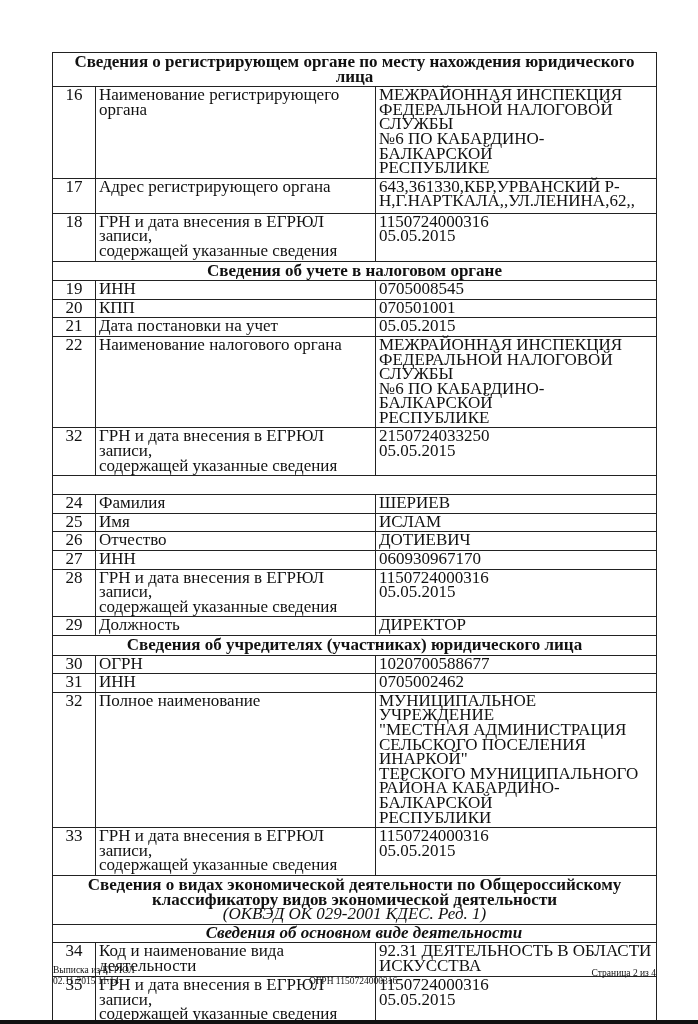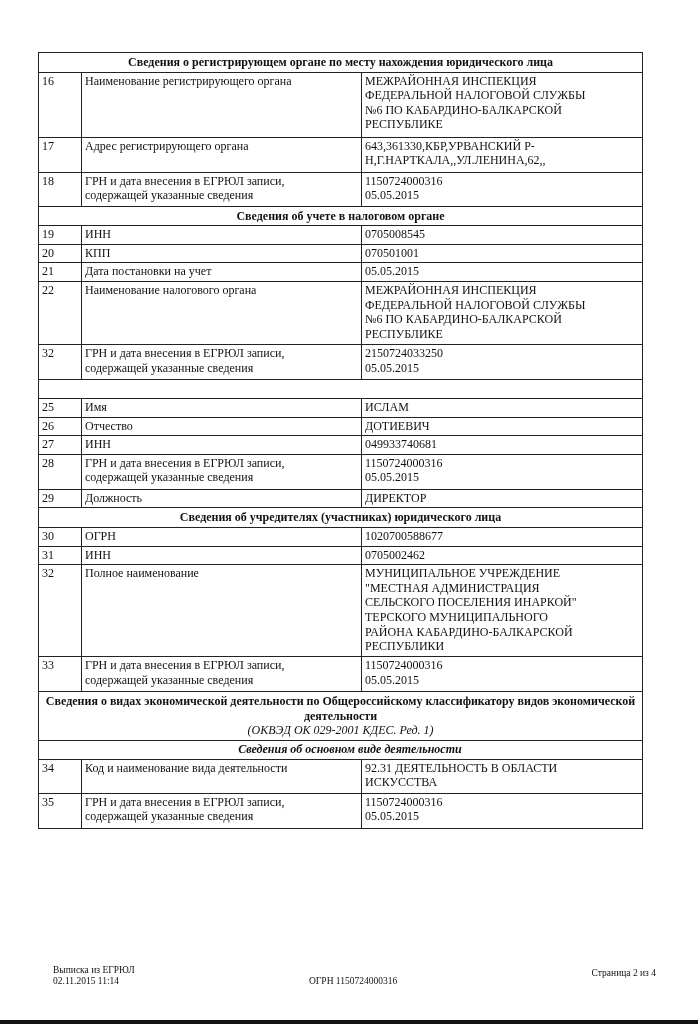--- a/index.html
+++ b/index.html
@@ -1,31 +1,31 @@
 <!DOCTYPE html>
 <html><head>
 <meta charset="utf-8">
 <style>
   html, body { margin: 0; padding: 0; }
   body {
     width: 698px; height: 1024px; background: #ffffff; position: relative;
     font-family: "Liberation Serif", serif; color: #111; overflow: hidden;
   }
   .doc-table {
-    position: absolute; left: 38px; top: 52px; width: 604px;
+    position: absolute; left: 52px; top: 52px; width: 604px;
     border-collapse: collapse; table-layout: fixed;
-    font-size: 12px; line-height: 14.6px; font-family: Liberation Serif, serif;
+    font-size: 17px; line-height: 14.6px; font-family: Liberation Serif, serif;
   }
   .doc-table td {
     border: 1px solid #222; padding: 1px 3px 2px 3px; vertical-align: top;
   }
   .doc-table col.c-num { width: 43px; }
   .doc-table col.c-label { width: 280px; }
   .doc-table col.c-val { width: 281px; }
-  td.num { }
+  td.num { text-align: center; }
   td.val { white-space: pre-line; }
   td.label { white-space: pre-line; }
   tr.section td {
     text-align: center; font-weight: bold; padding: 2px 3px 2px 3px;
   }
   tr.section td .sub { font-weight: normal; font-style: italic; display: block; text-align: center; }
   tr.subsection td { text-align: center; font-weight: bold; font-style: italic; padding-left: 22px; }
   tr.empty td { height: 15px; }
   .footer {
     position: absolute; top: 965px; left: 53px; right: 42px;
@@ -104,33 +104,38 @@
       <td class="label">ГРН и дата внесения в ЕГРЮЛ записи,
 содержащей указанные сведения</td>
       <td class="val">2150724033250
 05.05.2015</td>
     </tr>
 
     <tr class="empty">
       <td colspan="3"></td>
     </tr>
     <tr>
+      <td class="num">24</td>
+      <td class="label">Фамилия</td>
+      <td class="val">ШЕРИЕВ</td>
+    </tr>
+    <tr>
       <td class="num">25</td>
       <td class="label">Имя</td>
       <td class="val">ИСЛАМ</td>
     </tr>
     <tr>
       <td class="num">26</td>
       <td class="label">Отчество</td>
       <td class="val">ДОТИЕВИЧ</td>
     </tr>
     <tr>
       <td class="num">27</td>
       <td class="label">ИНН</td>
-      <td class="val">049933740681</td>
+      <td class="val">060930967170</td>
     </tr>
     <tr style="height:35px">
       <td class="num">28</td>
       <td class="label">ГРН и дата внесения в ЕГРЮЛ записи,
 содержащей указанные сведения</td>
       <td class="val">1150724000316
 05.05.2015</td>
     </tr>
     <tr>
       <td class="num">29</td>

